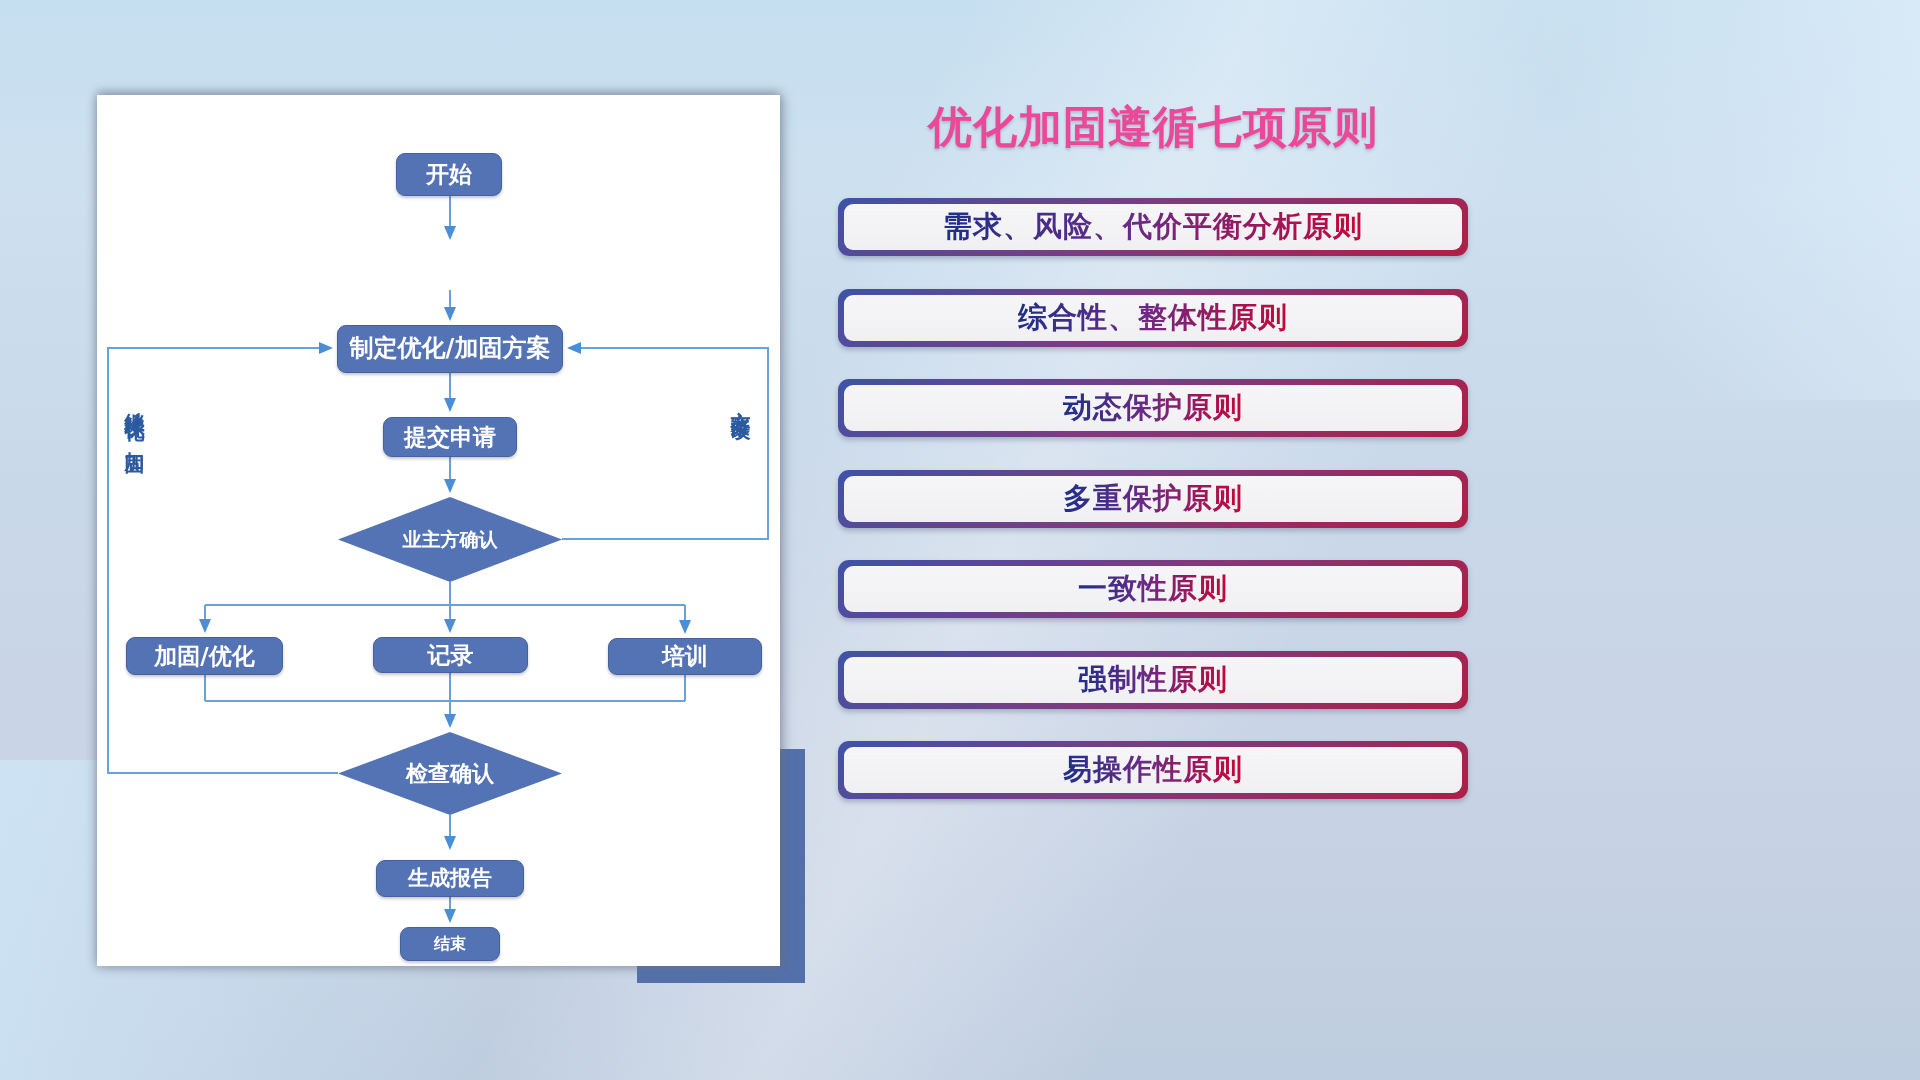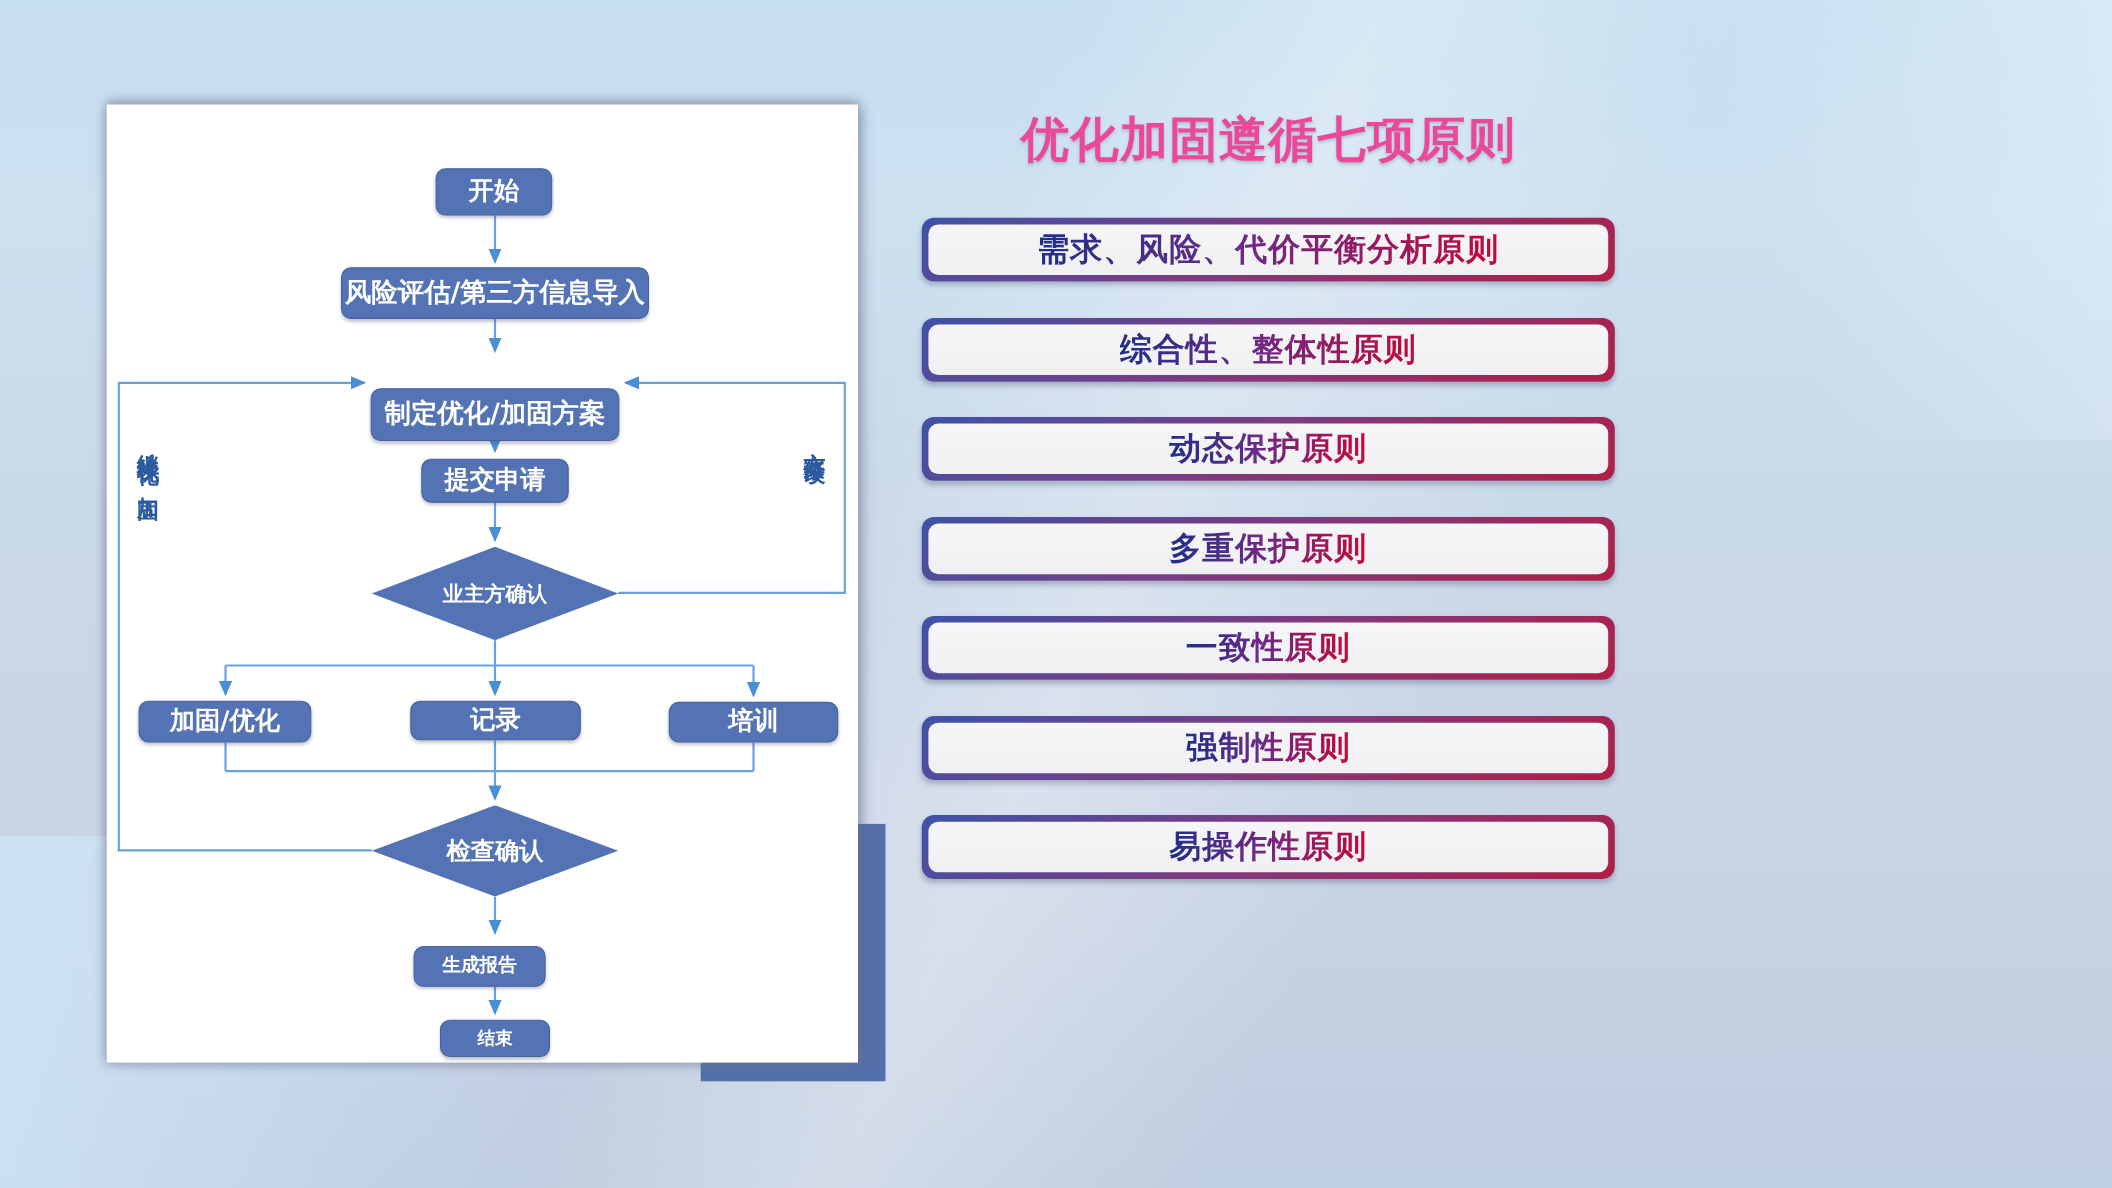--- a/index.html
+++ b/index.html
@@ -33,28 +33,28 @@
   .fnode { position:absolute; display:flex; align-items:center; justify-content:center;
     background:#5373b5; border:1px solid #46619e; border-radius:9px;
     color:#ffffff; font-weight:bold; text-align:center; line-height:1.05;
     box-shadow:0 2px 3px rgba(60,70,100,.30); }
   .diamond { position:absolute; display:flex; align-items:center; justify-content:center;
     background:#5373b5; color:#ffffff; font-weight:bold; text-align:center;
     clip-path:polygon(50% 0%, 100% 50%, 50% 100%, 0% 50%); border:none; border-radius:0; box-shadow:none; }
 
   .n-start     { left:299px; top:58px;  width:106px; height:43px; font-size:23px; }
   .n-risk      { left:213px; top:148px; width:280px; height:47px; font-size:24px; }
-  .n-plan      { left:240px; top:230px; width:226px; height:48px; font-size:24px;margin-top:28px; }
+  .n-plan      { left:240px; top:230px; width:226px; height:48px; font-size:24px; }
   .n-submit    { left:286px; top:322px; width:134px; height:40px; font-size:23px; }
   .n-owner     { left:241px; top:402px; width:224px; height:85px; font-size:19px; }
   .n-reinforce { left:29px;  top:542px; width:157px; height:38px; font-size:23px; }
   .n-record    { left:276px; top:542px; width:155px; height:36px; font-size:23px; }
   .n-training  { left:511px; top:543px; width:154px; height:37px; font-size:23px; }
   .n-check     { left:241px; top:637px; width:224px; height:83px; font-size:22px; }
-  .n-report    { left:279px; top:765px; width:120px; height:37px; font-size:17px;text-align:center; }
+  .n-report    { left:279px; top:765px; width:148px; height:37px; font-size:21px;text-align:center; }
   .n-end       { left:303px; top:832px; width:100px; height:34px; font-size:16px; }
 
   .loop-label { position:absolute; writing-mode:vertical-rl; text-orientation:upright;
     color:#2c5aa0; font-weight:bold; font-size:20px; letter-spacing:3px; line-height:1; }
   .loop-left  { left:28px;  top:302px; }
   .loop-right { left:634px; top:300px; }
 
   
   .panel-title { position:absolute; left:838px; top:98px; width:630px;
     text-align:center; font-size:44px; font-weight:bold; color:#ec4899;
@@ -104,21 +104,20 @@
     <path class="conn" d="M588 580 V606"></path>
     <path class="conn" d="M108 606 H588"></path>
     <path class="conn" d="M353 606 V631" marker-end="url(#arw)"></path>
     <path class="conn" d="M353 720 V753" marker-end="url(#arw)"></path>
     <path class="conn" d="M353 802 V826" marker-end="url(#arw)"></path>
     <path class="conn" d="M241 678 H11 V253 H234" marker-end="url(#arw)"></path>
     <path class="conn" d="M465 444 H671 V253 H472" marker-end="url(#arw)"></path>
   </svg>
 
   <div class="fnode n-start">开始</div>
-  <div class="fnode n-risk">风险评估/第三方信息导入</div>
   <div class="fnode n-plan">制定优化/加固方案</div>
   <div class="fnode n-submit">提交申请</div>
   <div class="diamond n-owner">业主方确认</div>
   <div class="fnode n-reinforce">加固/优化</div>
   <div class="fnode n-record">记录</div>
   <div class="fnode n-training">培训</div>
   <div class="diamond n-check">检查确认</div>
   <div class="fnode n-report">生成报告</div>
   <div class="fnode n-end">结束</div>
 

